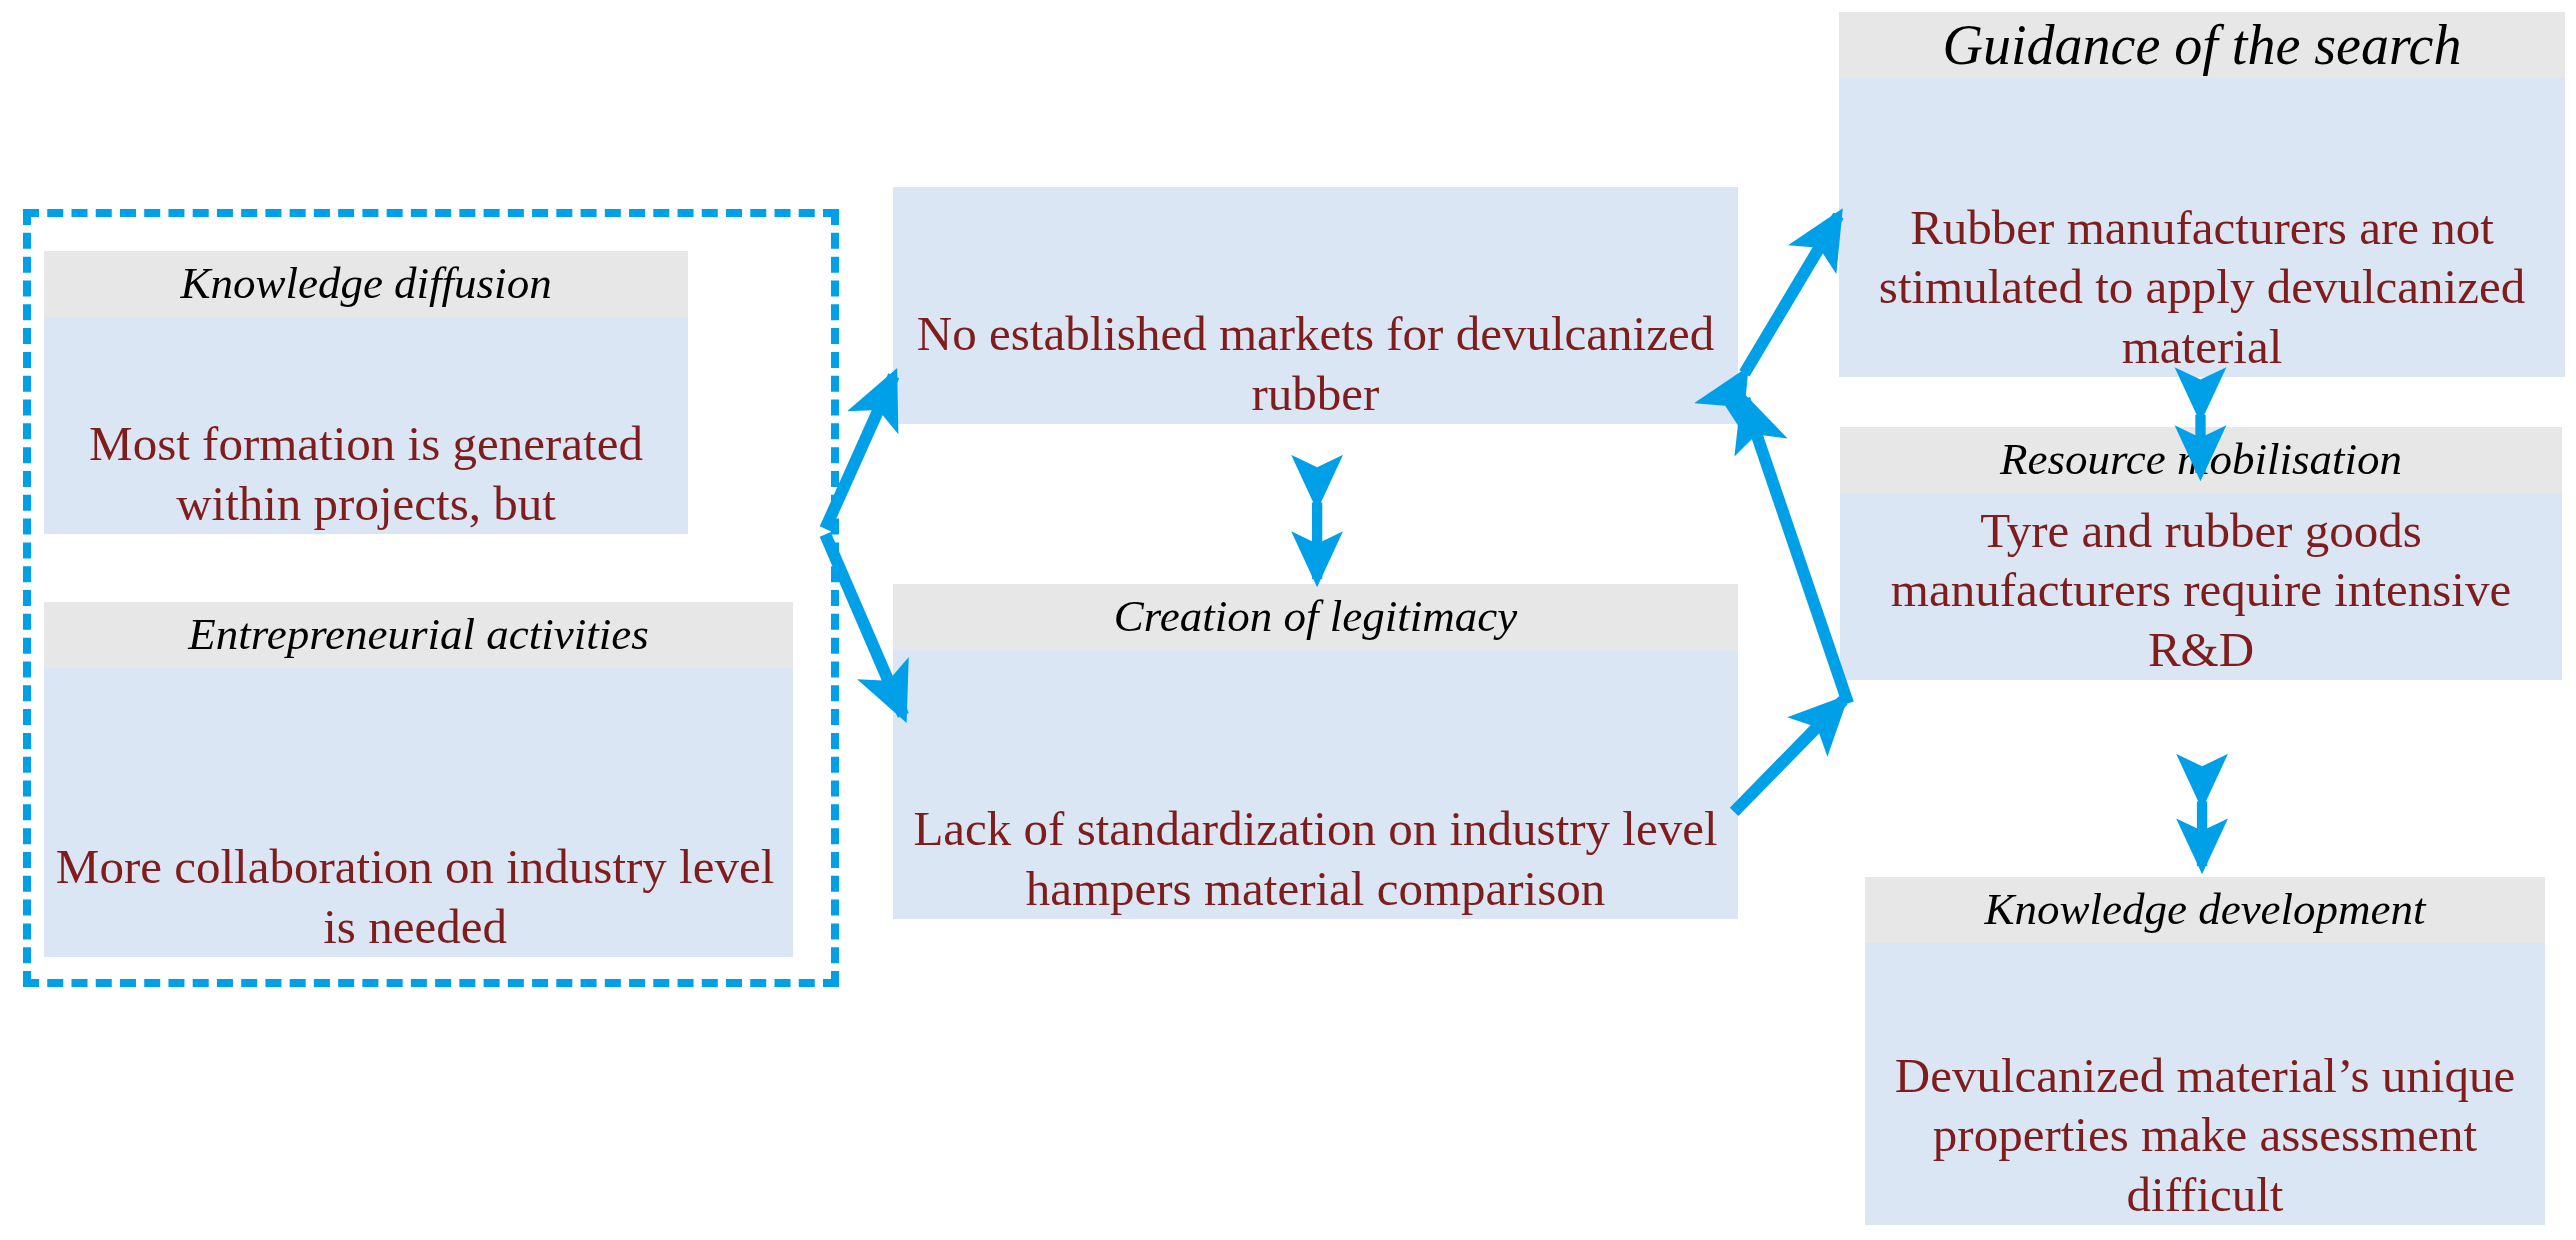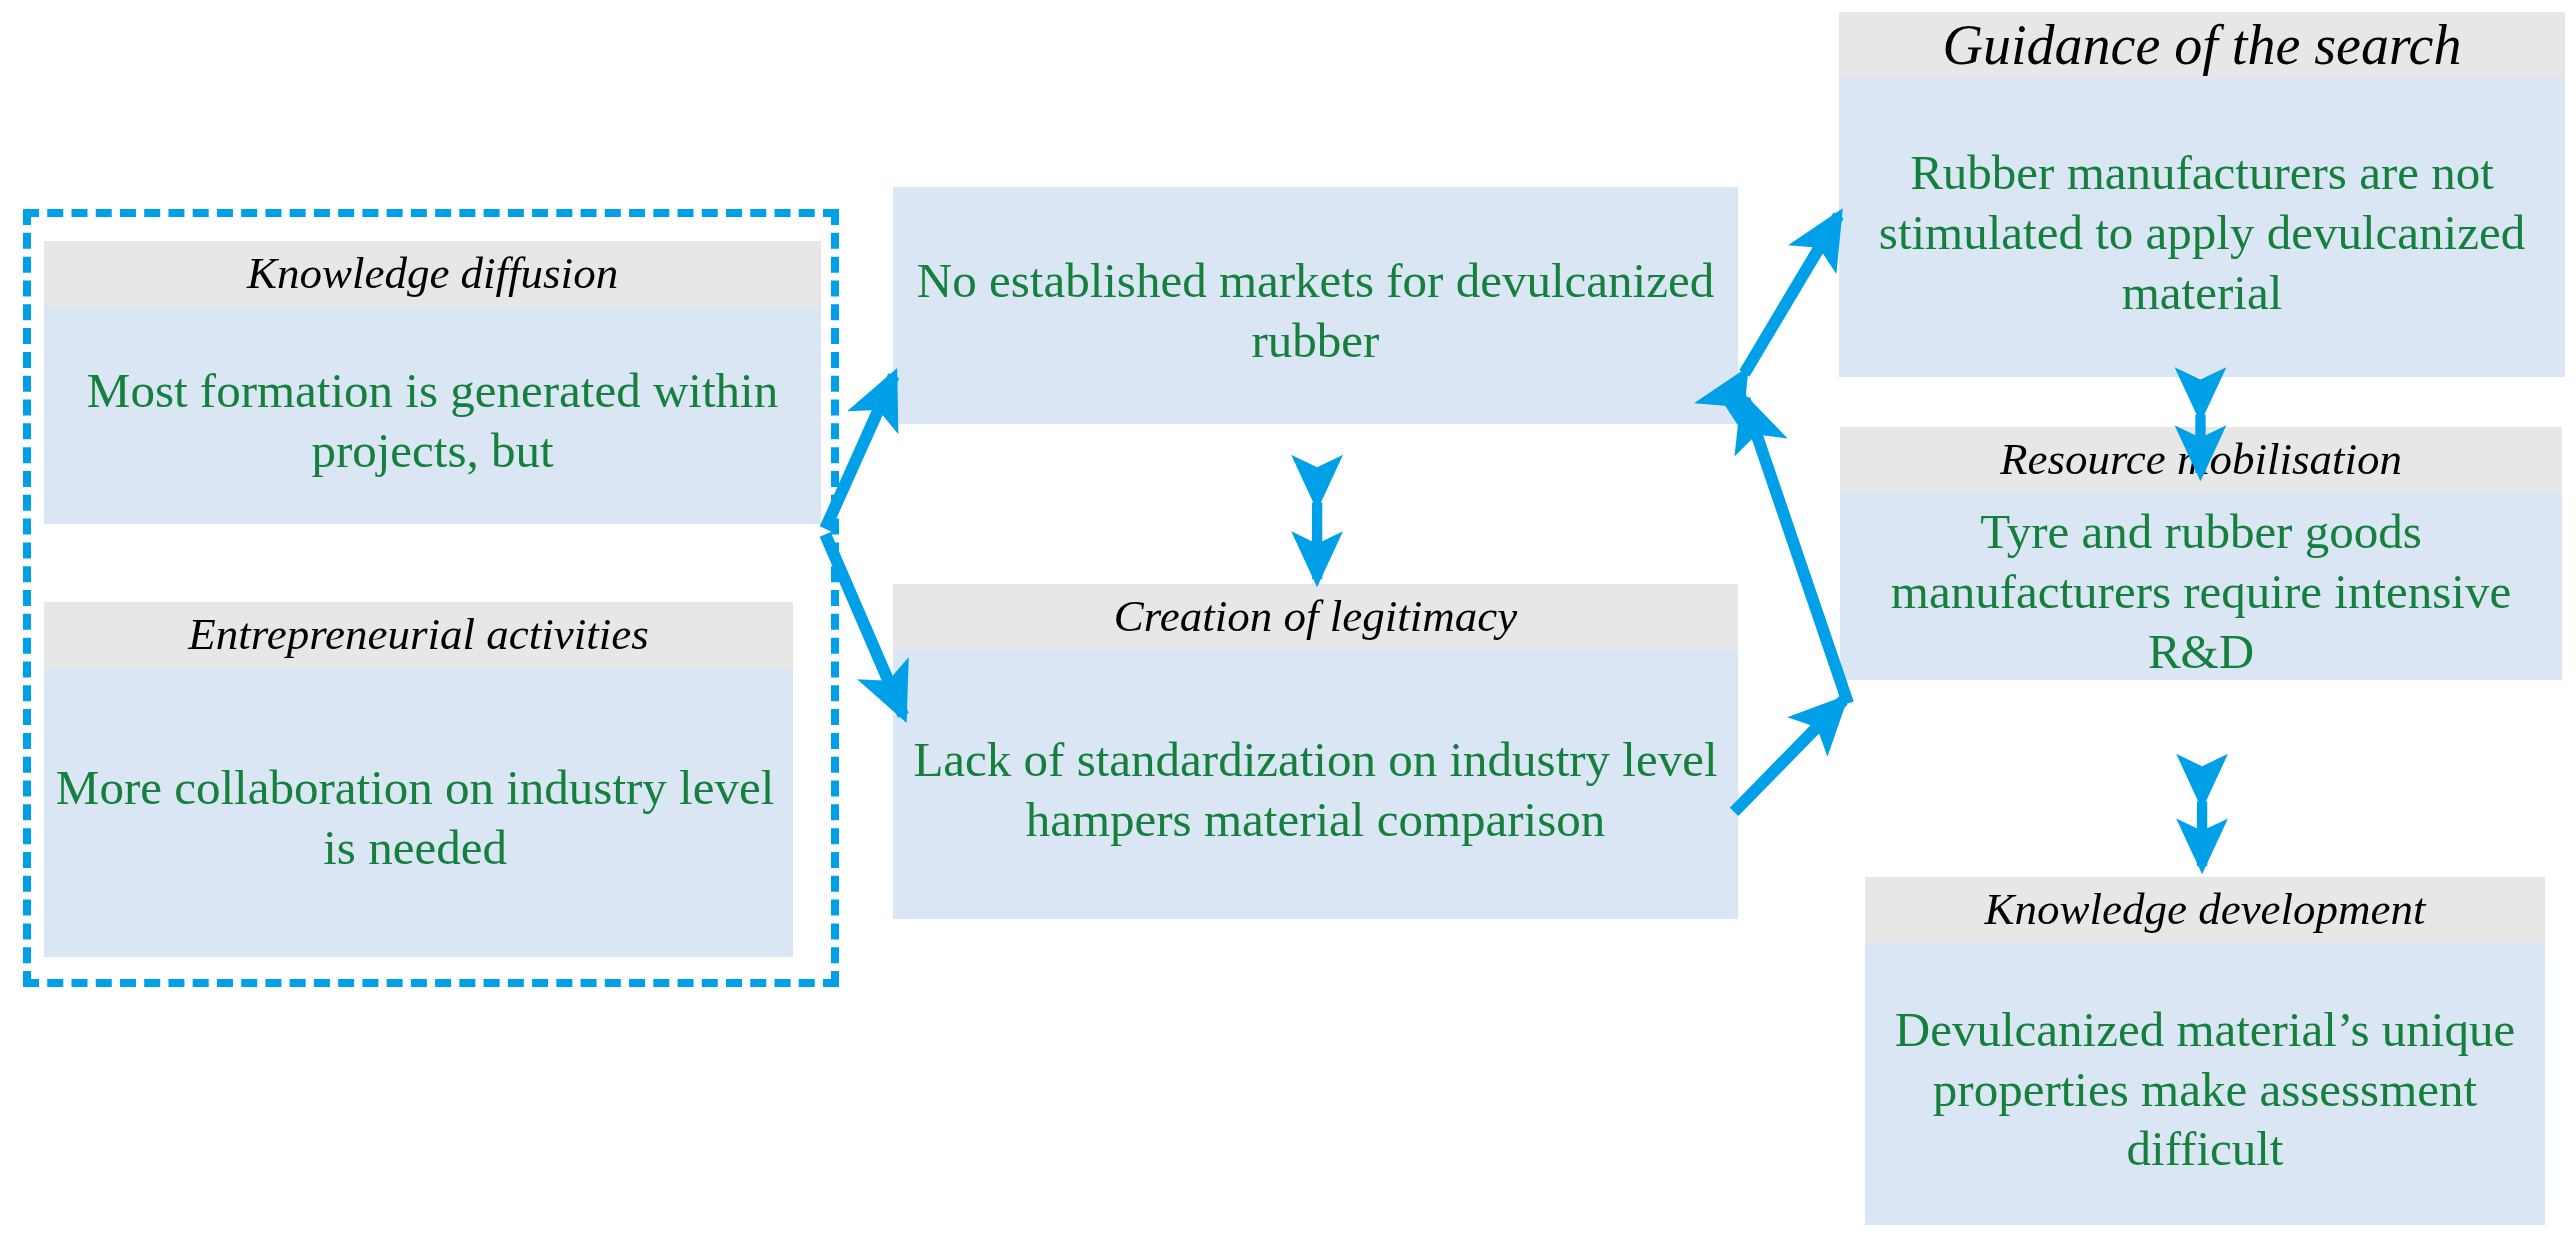--- a/index.html
+++ b/index.html
@@ -18,43 +18,43 @@
     font-style:italic;
     text-align:center;
     line-height:1.05;
     display:flex;
     align-items:center;
     justify-content:center;
     box-sizing:border-box;
   }
   .card-body{
     background:#dae6f3;
-    color:#15803d;
+    color:#7f1d1d;
     text-align:center;
     line-height:1.22;
     display:flex;
-    align-items:center;
+    align-items:flex-end;
     justify-content:center;
     box-sizing:border-box;
     padding:11px 12.8px 0 12.8px;
   }
   .card-body span{ display:block; width:100%; }
 
   
   #cluster-frame{
     position:absolute;
     left:23px; top:209px;
     width:816px; height:778px;
     border:8.8px dashed #00a0e9;
     box-sizing:border-box;
     background:transparent;
   }
 
   
-  #card-knowledge-diffusion{ left:44px;  top:241px; width:777px; }
+  #card-knowledge-diffusion{ left:44px;  top:251px; width:644px; }
   #card-knowledge-diffusion .card-head{ height:66px; font-size:45px; }
   #card-knowledge-diffusion .card-body{ height:217px; font-size:49px; }
 
   #card-entrepreneurial{ left:44px;  top:602px; width:749px; }
   #card-entrepreneurial .card-head{ height:66px; font-size:45px; }
   #card-entrepreneurial .card-body{ height:289px; font-size:49px;padding-left:6px; }
 
   
   #card-market-formation{ left:893px; top:187px; width:845px; }
   #card-market-formation .card-head{ height:66px; font-size:45px; }

